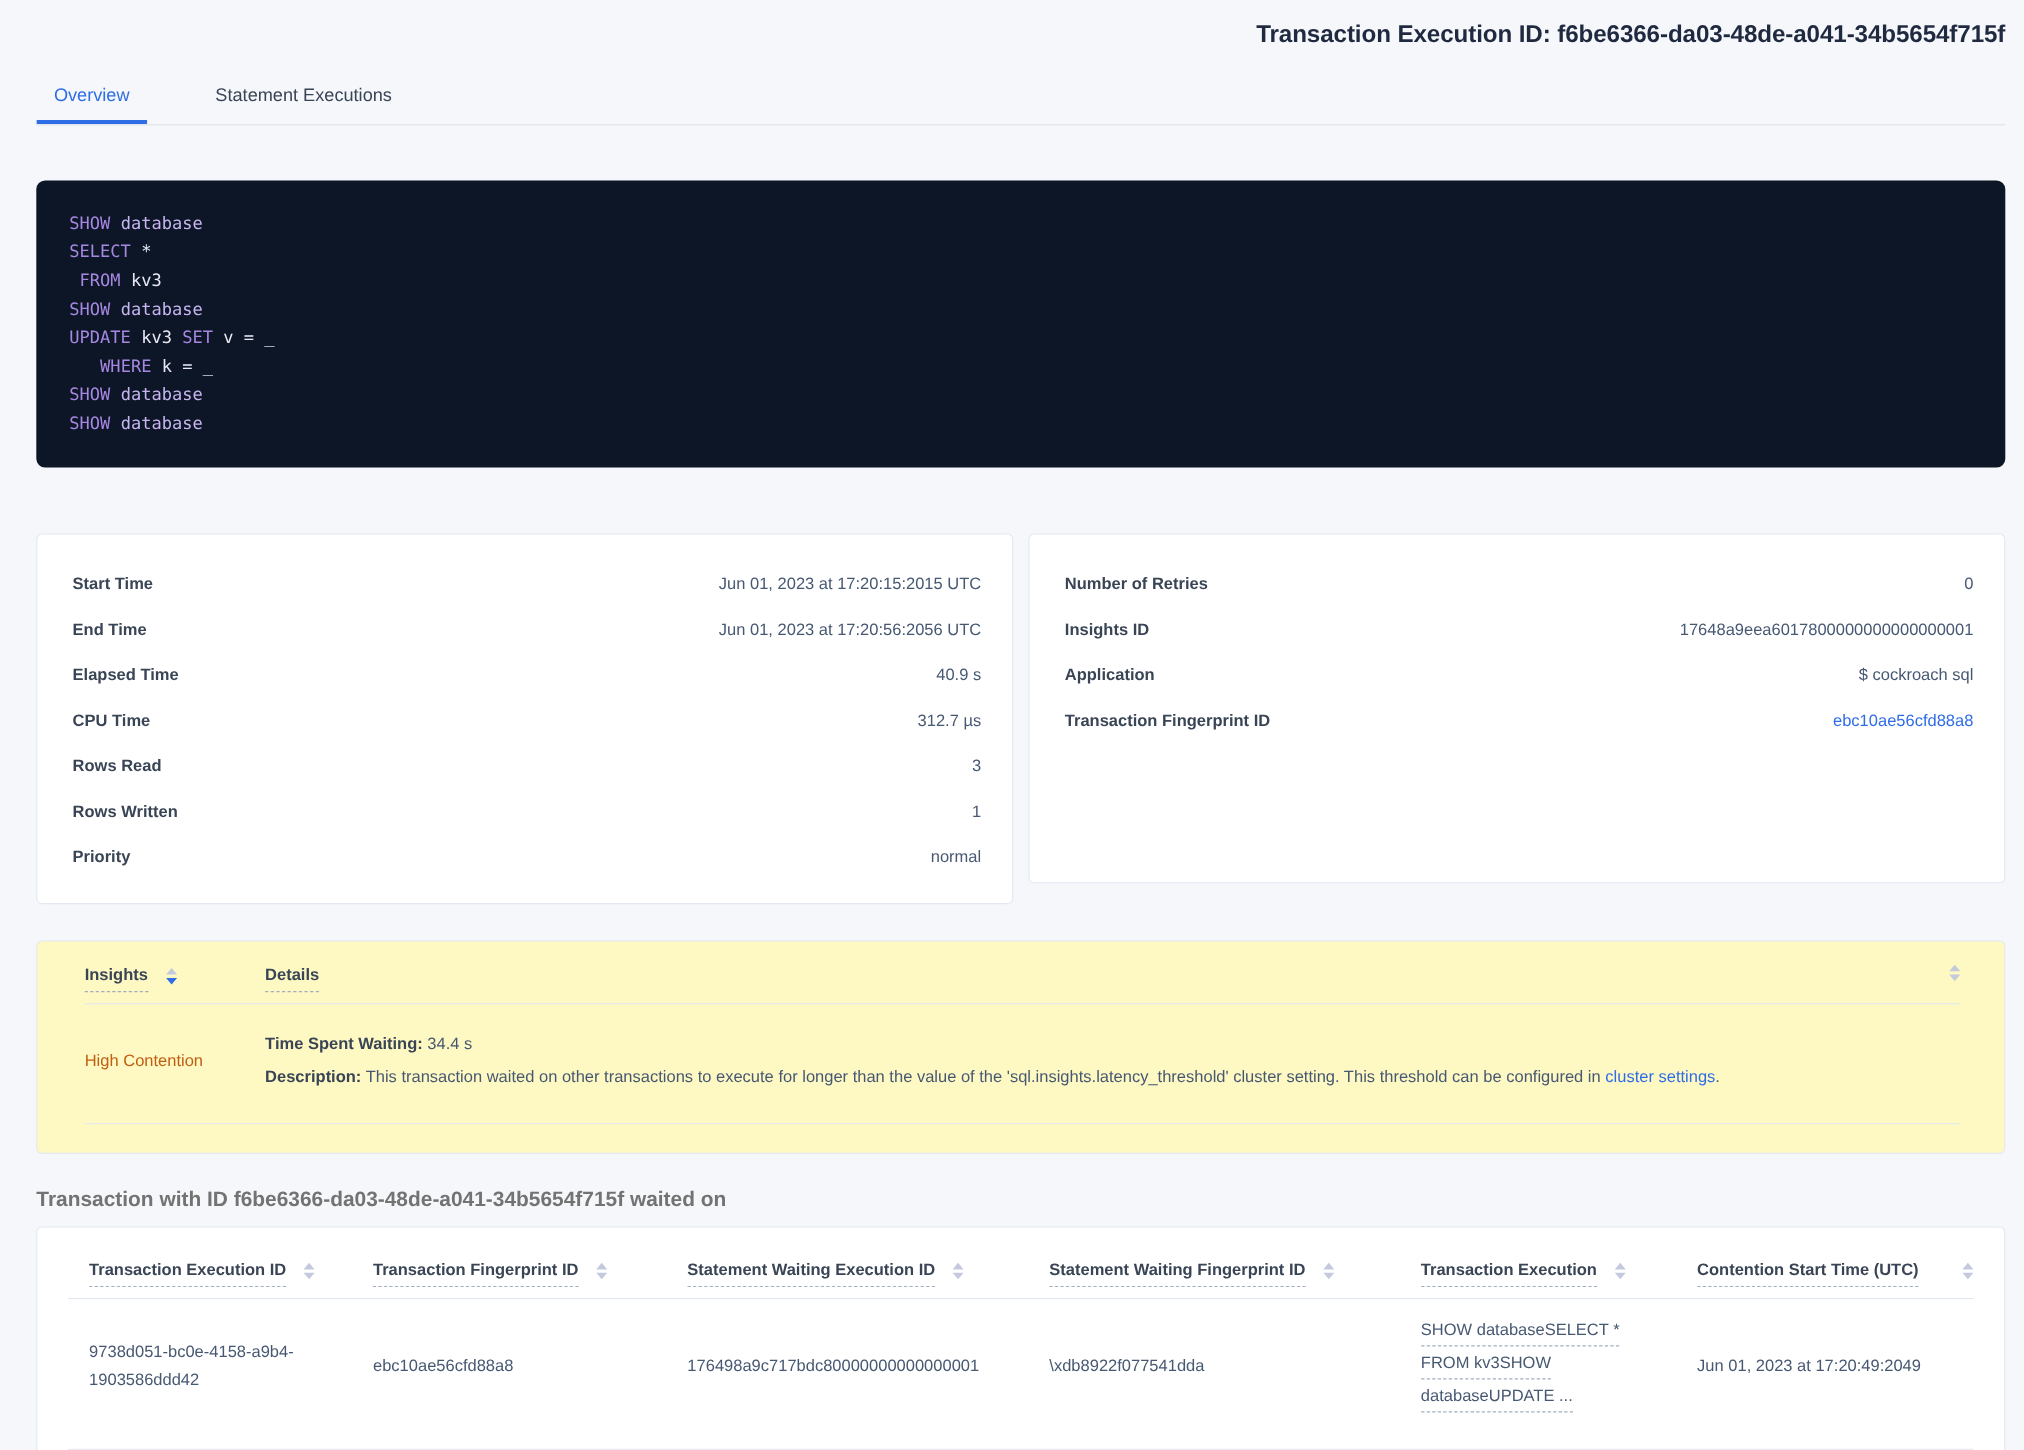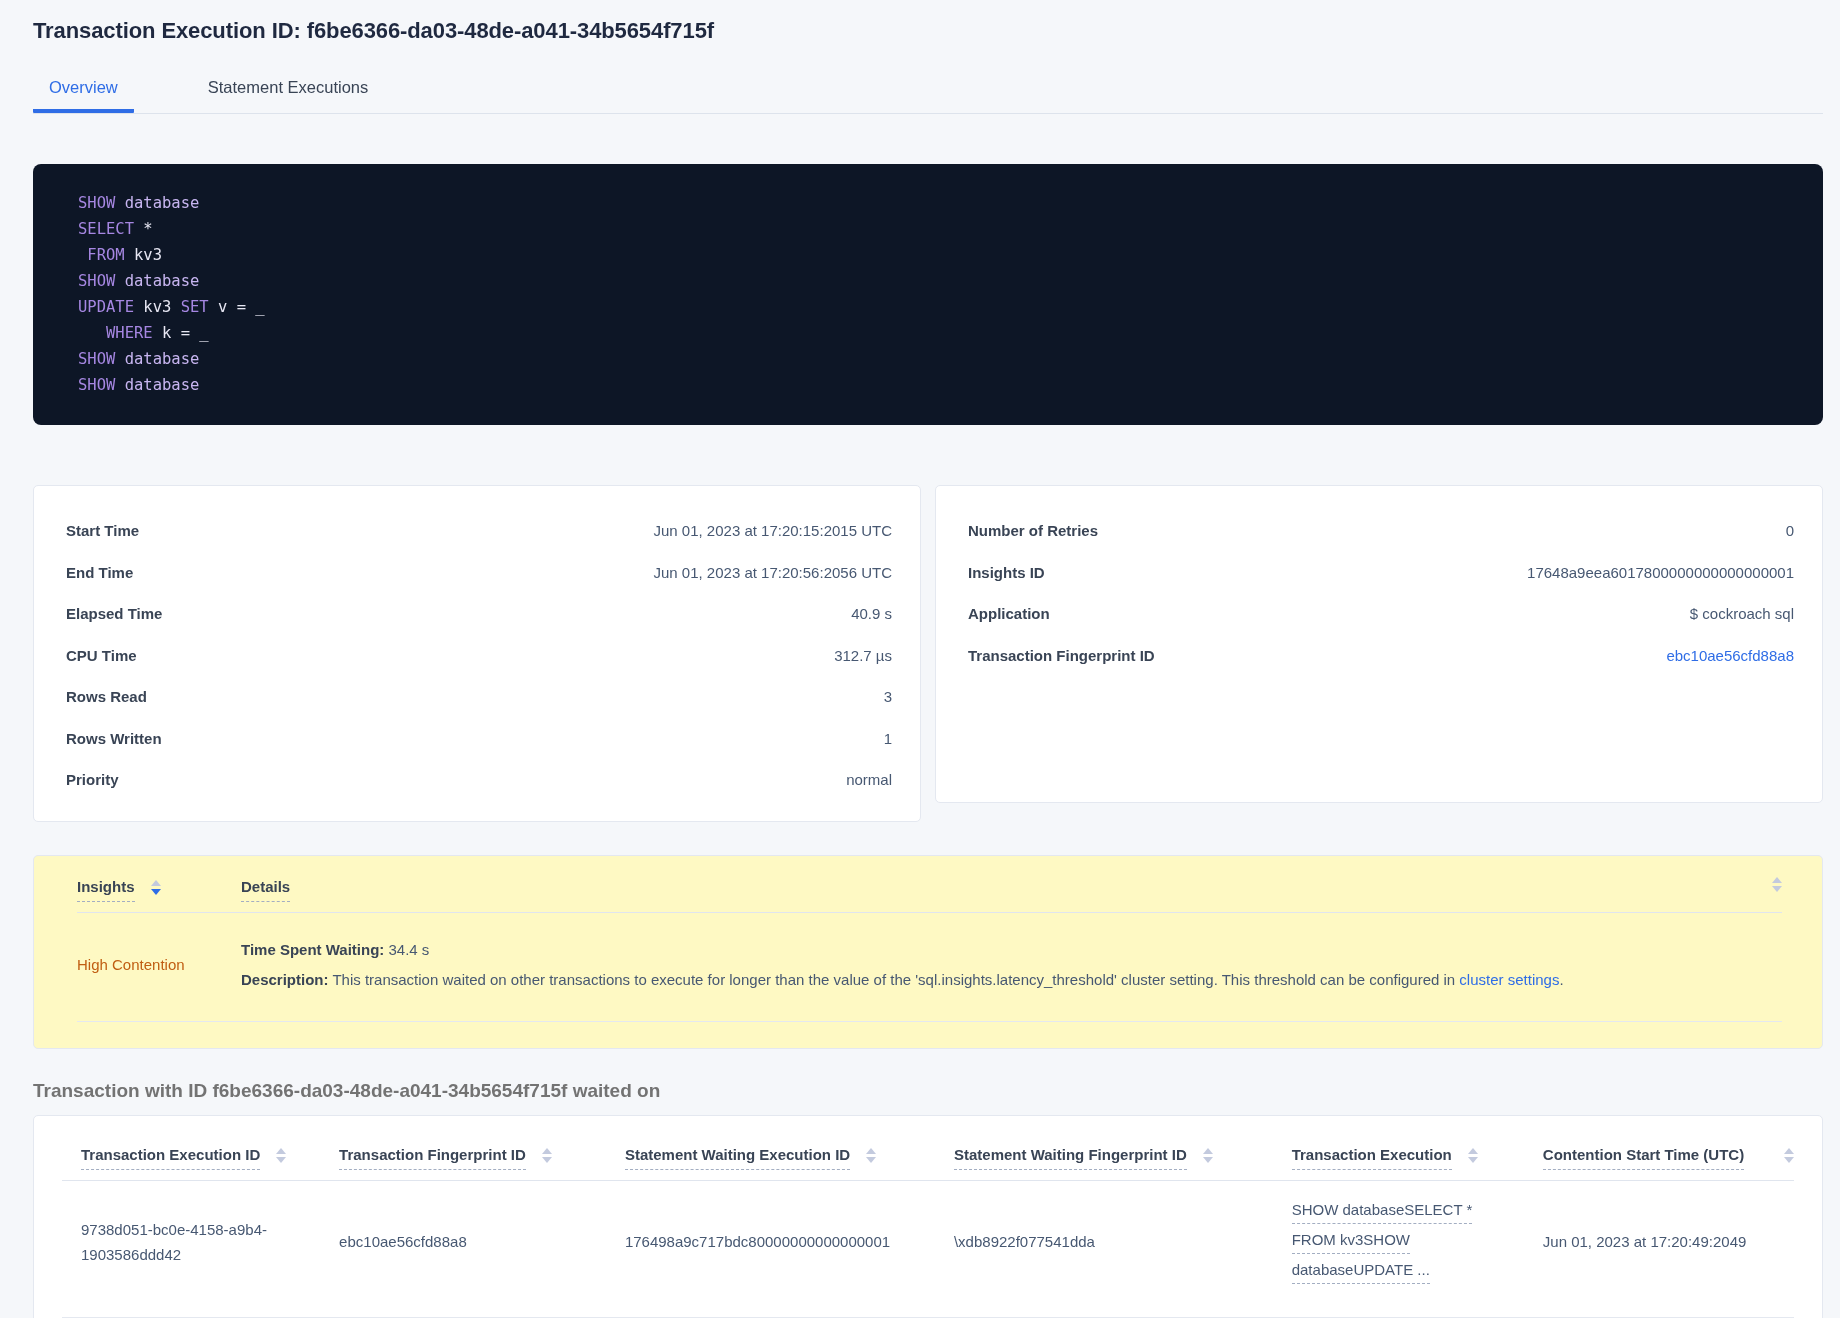--- a/index.html
+++ b/index.html
@@ -1,29 +1,29 @@
 <!DOCTYPE html>
 <html><head>
 <meta charset="utf-8">
 <style>
   * { margin:0; padding:0; box-sizing:border-box; }
   html,body { width:1840px; background:#f5f7fa; font-family:"Liberation Sans","DejaVu Sans",sans-serif; }
   body { min-height:1318px; color:#394455; }
   .page { padding:18px 17px 24px 33px; }
 
   
-  .page-title { font-size:22px; font-weight:700; color:#1f2940; letter-spacing:-0.1px; }
-
-  
-  .tabs { margin-top:24px; border-bottom:1px solid #dde3ec; display:flex; gap:58px; }
+  .page-title { font-size:22px; font-weight:700; color:#1f2940; letter-spacing:-0.1px;text-align:right; }
+
+  
+  .tabs { margin-top:24px; border-bottom:1px solid #dde3ec; display:flex; gap:46px; }
   .tab { font-size:16.5px; color:#394455; padding:10px 16px 12px; border-bottom:4px solid transparent; cursor:pointer; }
   .tab.active { color:#2f6de6; border-bottom-color:#2f6de6; border-radius:1px; }
 
   
-  .codebox { margin-top:50px; background:#0d1626; border-radius:8px; height:261px; padding:26px 45px;
+  .codebox { margin-top:50px; background:#0d1626; border-radius:8px; height:261px; padding:26px 30px;
              font-family:"DejaVu Sans Mono","Liberation Mono",monospace; font-size:15.5px; line-height:26px;
              white-space:pre; overflow:hidden; }
   .tok-kw { color:#a687e2; }
   .tok-db { color:#c7b5f0; }
   .tok-pl { color:#e8e8f4; }
 
   
   .cards { display:flex; gap:14px; margin-top:60px; align-items:flex-start; }
   .card { background:#fff; border:1px solid #e4e8f0; border-radius:5px; flex:1 1 0; padding:24px 0 20px; }
   .card.right { min-height:318px; }

